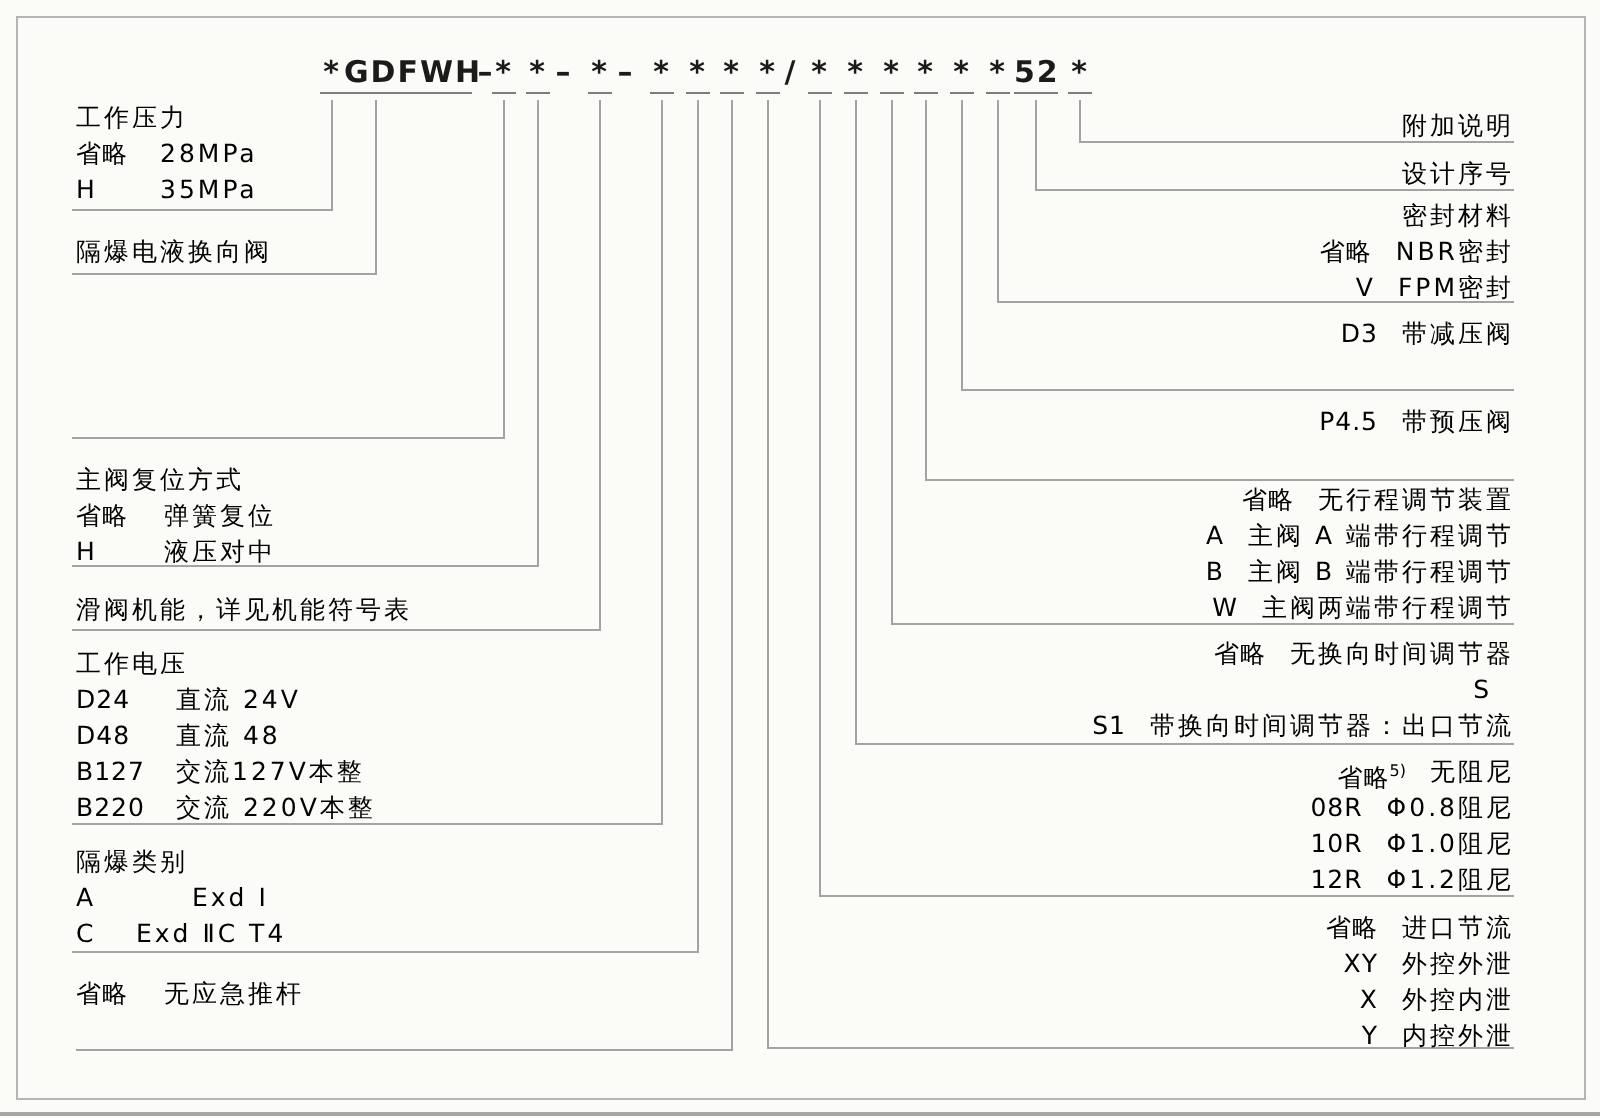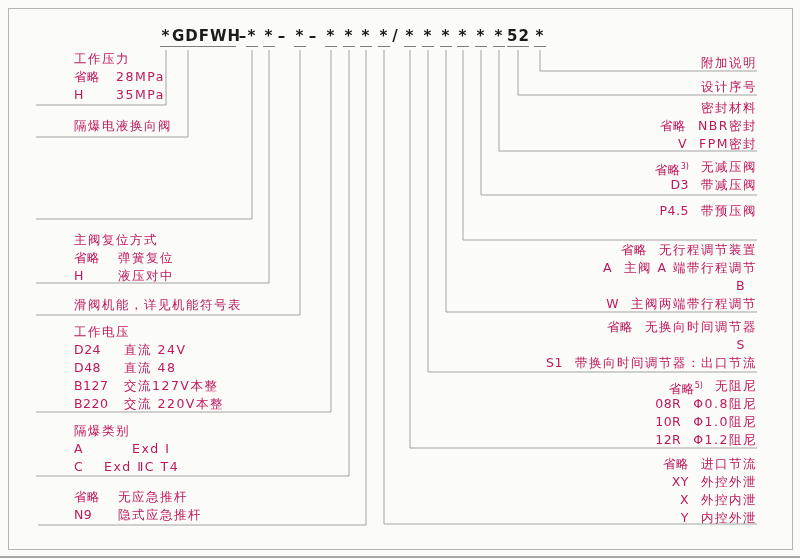--- a/index.html
+++ b/index.html
@@ -20,21 +20,21 @@
   
   .code{position:absolute;left:0;top:26px;width:800px;height:26px;}
   .seg{
     position:absolute;top:0;height:20px;
     font-size:15px;font-weight:bold;color:#1b1b1b;
     text-align:center;line-height:20px;letter-spacing:1px;
   }
   .seg.u{border-bottom:1px solid #7d7d7d;}
 
   
-  .blk{position:absolute;font-size:12.5px;line-height:18px;color:#be185d;margin-left:36px;}
+  .blk{position:absolute;font-size:12.5px;line-height:18px;color:#000000;}
   .blk .row{height:18px;white-space:nowrap;}
   .blk .title,.blk .d{letter-spacing:1.5px;}
   .blk .c{letter-spacing:0.5px;}
   .blk-left{left:38px;text-align:left;}
   .blk-left .c{display:inline-block;vertical-align:top;}
   .blk-right{right:43px;text-align:left;}
   .blk-right .row{display:flex;justify-content:flex-end;}
   .blk-right .c{margin-right:12px;}
   sup{font-size:8px;letter-spacing:0;}
 
@@ -151,23 +151,20 @@
     </div>
     <div class="row">
       <span class="c">C</span><span class="d">Exd ⅡC T4</span>
     </div>
   </div>
 
   <div class="blk blk-left b7" style="top:488px">
     <div class="row">
       <span class="c">省略</span><span class="d">无应急推杆</span>
     </div>
-    <div class="row">
-      <span class="c">N9</span><span class="d">隐式应急推杆</span>
-    </div>
   </div>
 
   <div class="blk blk-right" style="top:54px">
     <div class="row title">附加说明</div>
   </div>
 
   <div class="blk blk-right" style="top:78px">
     <div class="row title">设计序号</div>
   </div>
 
@@ -178,24 +175,20 @@
         <span class="d">NBR密封</span>
     </div>
     <div class="row">
       <span class="c">V</span>
         <span class="d">FPM密封</span>
     </div>
   </div>
 
   <div class="blk blk-right" style="top:158px">
     <div class="row">
-      <span class="c"><span>省略</span><sup>3)</sup></span>
-        <span class="d">无减压阀</span>
-    </div>
-    <div class="row">
       <span class="c">D3</span>
         <span class="d">带减压阀</span>
     </div>
   </div>
 
   <div class="blk blk-right" style="top:202px">
     <div class="row">
       <span class="c">P4.5</span>
         <span class="d">带预压阀</span>
     </div>
@@ -205,20 +198,21 @@
     <div class="row">
       <span class="c">省略</span>
         <span class="d">无行程调节装置</span>
     </div>
     <div class="row">
       <span class="c">A</span>
         <span class="d">主阀 A 端带行程调节</span>
     </div>
     <div class="row">
       <span class="c">B</span>
+        <span class="d">主阀 B 端带行程调节</span>
     </div>
     <div class="row">
       <span class="c">W</span>
         <span class="d">主阀两端带行程调节</span>
     </div>
   </div>
 
   <div class="blk blk-right" style="top:318px">
     <div class="row">
       <span class="c">省略</span>

